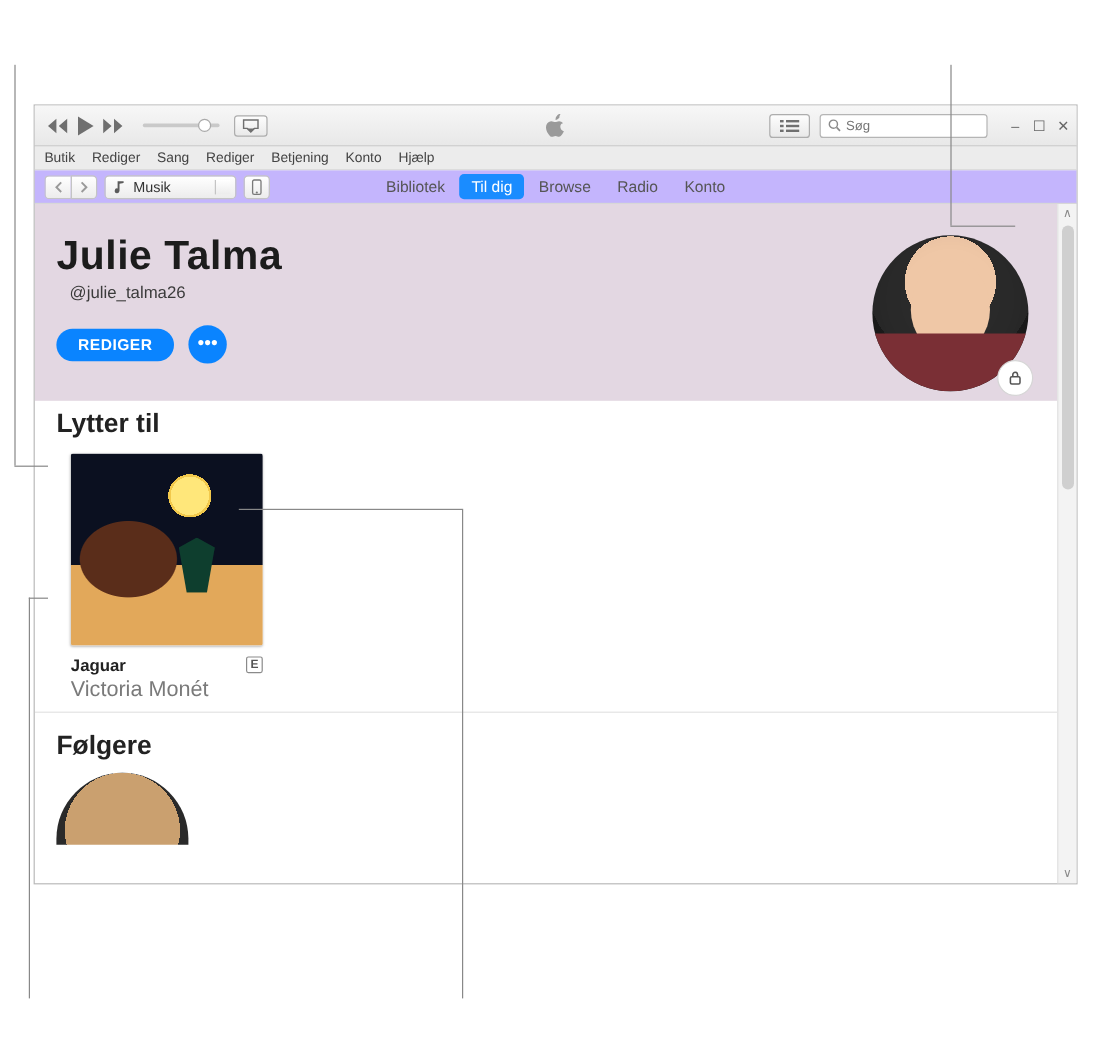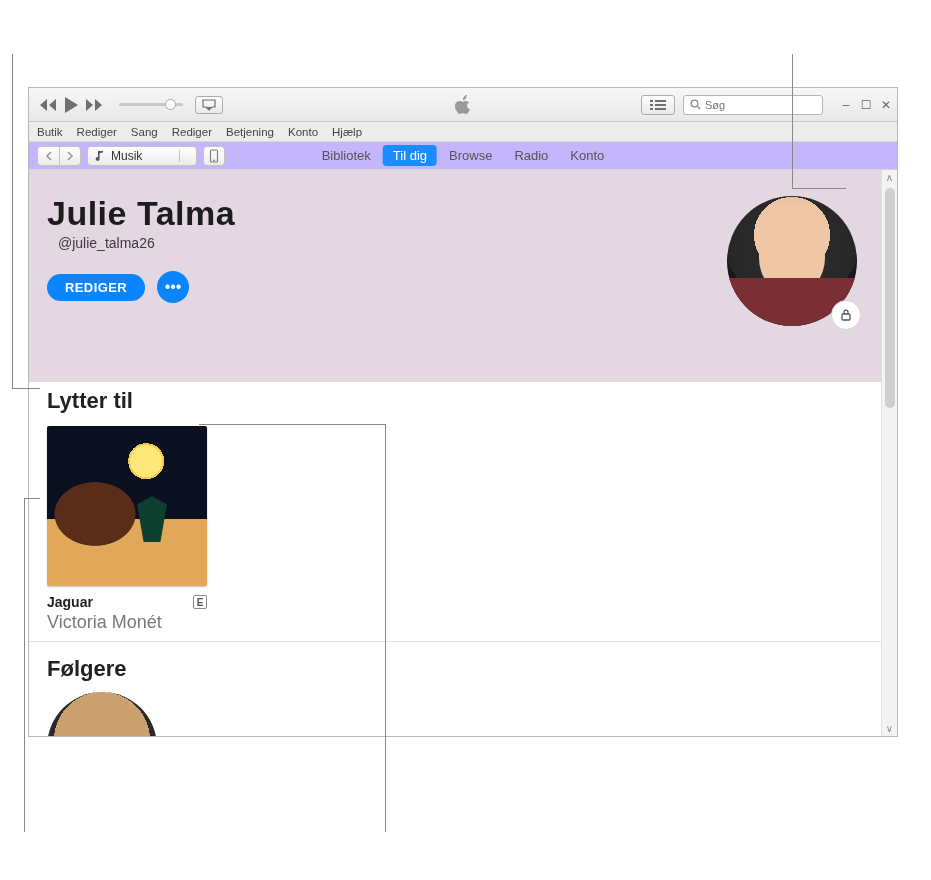--- a/index.html
+++ b/index.html
@@ -113,21 +113,21 @@
   }
   .scrollbar .arrow { color:#8a8a8a; font-size:10px; }
   .scrollbar .thumb {
     position:absolute; top: 18px; width: 10px; height: 220px;
     background: #cfcfcf; border-radius: 5px;
   }
   .content { position:absolute; left:0; right:16px; top:0; bottom:0; overflow:hidden; }
 
   
   .profile-banner {
-    background: #e3d7e2; height: 212px; position: relative; padding: 24px 0 0 18px;
+    background: #e3d7e2; height: 164px; position: relative; padding: 24px 0 0 18px;
   }
   .profile-name { font-size: 34px; font-weight: 700; color: #1c1c1c; letter-spacing: 0.5px; }
   .profile-handle { font-size: 14px; color: #3b3b3b; margin-top: 2px; margin-left: 11px; }
   .profile-actions { display:flex; gap: 12px; margin-top: 20px; align-items:center; }
   .pill-btn {
     background: #0a84ff; color: #fff; border-radius: 16px; padding: 6px 18px;
     font-size: 13px; font-weight: 600; letter-spacing: 0.4px; border:none;
   }
   .more-btn {
     width: 32px; height: 32px; border-radius: 50%; background: #0a84ff; color:#fff;
@@ -154,21 +154,21 @@
   .lock-badge {
     position:absolute; right:-4px; bottom:-4px; width:30px; height:30px; border-radius:50%;
     background:#fff; border:1px solid #d6d6d6; display:flex; align-items:center; justify-content:center;
     color:#555;
   }
 
   
   .section { padding: 6px 18px 8px 18px; border-bottom: 1px solid #e3e3e3; }
   .section h2 { font-size: 22px; font-weight: 700; color:#222; margin-bottom: 12px; }
   .album-row { display:flex; gap: 20px; }
-  .album { width: 160px; }
+  .album { width: 160px; margin-left: 12px; }
   .cover {
     width: 160px; height: 160px; border-radius: 2px; overflow:hidden; position:relative;
     box-shadow: 0 1px 2px rgba(0,0,0,0.25);
   }
   .cover1 {
     background:
       radial-gradient(circle at 62% 22%, #ffe77a 0 16px, #f2c94c 16px 18px, transparent 18px),
       radial-gradient(ellipse at 30% 55%, #5a2d1a 0 40px, transparent 41px),
       linear-gradient(180deg, #0b1020 0 58%, #e2a85a 58% 100%);
   }

